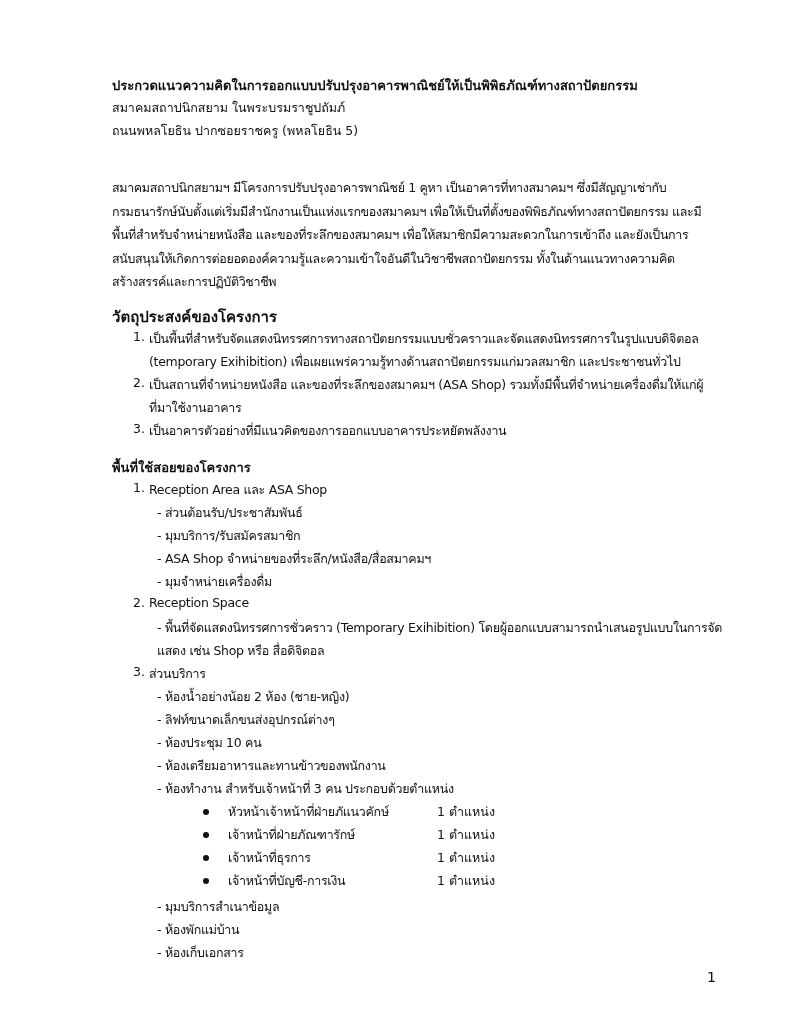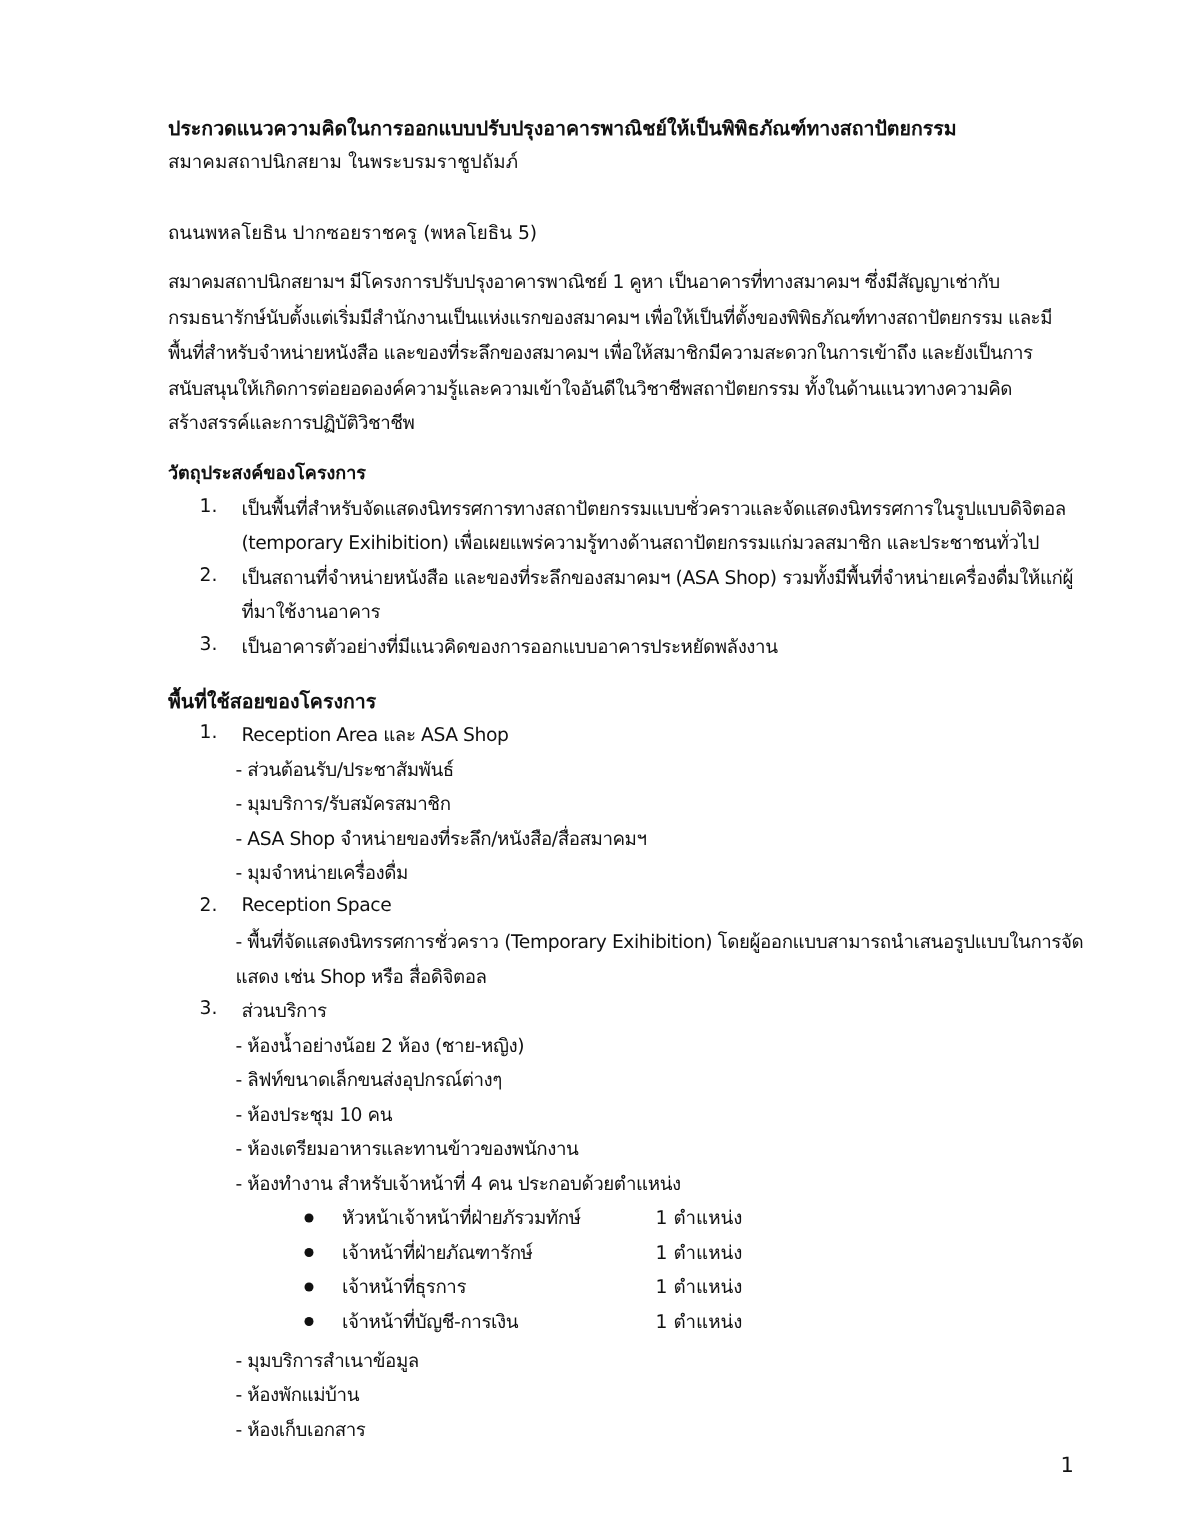--- a/index.html
+++ b/index.html
@@ -6,27 +6,27 @@
   body {
     width: 791px; height: 1024px; position: relative; overflow: hidden;
     font-family: "DejaVu Sans", "Liberation Sans", sans-serif;
     color: #111111; font-size: 12.5px;
   }
   .page { position: absolute; left: 0; top: 0; width: 715px; height: 1024px; }
   .abs { position: absolute; white-space: nowrap; }
   .bold { font-weight: bold; }
   .title { left: 112px; top: 75px; font-size: 13px; }
   .sub1 { left: 112px; top: 98px; }
-  .sub2 { left: 112px; top: 121px; margin-top: 24px; }
+  .sub2 { left: 112px; top: 121px; }
   .para { position: absolute; left: 112px; top: 176px; width: 600px; line-height: 23.5px; }
   .para span { display: block; white-space: nowrap; letter-spacing: -0.35px; }
-  .h2 { left: 112px; top: 305px; font-size: 12px; }
+  .h2 { left: 112px; top: 305px; font-size: 15px; }
   .h3 { left: 112px; top: 457px; font-size: 13px; text-align: center; }
   .num { position: absolute; left: 133px; }
-  .ntext { position: absolute; left: 161px; white-space: nowrap; letter-spacing: -0.3px; }
+  .ntext { position: absolute; left: 149px; white-space: nowrap; letter-spacing: -0.3px; }
   .dash { position: absolute; left: 157px; white-space: nowrap; letter-spacing: -0.3px; }
   .bullet { position: absolute; left: 203px; width: 6px; height: 6px; border-radius: 50%; background: #111; }
   .btext { position: absolute; left: 228px; white-space: nowrap; letter-spacing: -0.3px; }
   .bcount { position: absolute; left: 437px; white-space: nowrap; text-align: right; }
   .pagenum { left: 707px; top: 969px; font-size: 14px; }
 </style>
 </head>
 <body>
 
 <div class="page">
@@ -69,24 +69,24 @@
     <div class="ntext" style="top:595px">Reception Space</div>
     <div class="dash" style="top:618px">- พื้นที่จัดแสดงนิทรรศการชั่วคราว (Temporary Exihibition) โดยผู้ออกแบบสามารถนำเสนอรูปแบบในการจัด</div>
     <div class="dash" style="top:641px">แสดง เช่น Shop หรือ สื่อดิจิตอล</div>
 
     <div class="num" style="top:664px">3.</div>
     <div class="ntext" style="top:664px">ส่วนบริการ</div>
     <div class="dash" style="top:687px">- ห้องน้ำอย่างน้อย 2 ห้อง (ชาย-หญิง)</div>
     <div class="dash" style="top:710px">- ลิฟท์ขนาดเล็กขนส่งอุปกรณ์ต่างๆ</div>
     <div class="dash" style="top:733px">- ห้องประชุม 10 คน</div>
     <div class="dash" style="top:756px">- ห้องเตรียมอาหารและทานข้าวของพนักงาน</div>
-    <div class="dash" style="top:779px">- ห้องทำงาน สำหรับเจ้าหน้าที่ 4 คน ประกอบด้วยตำแหน่ง</div>
+    <div class="dash" style="top:779px">- ห้องทำงาน สำหรับเจ้าหน้าที่ 3 คน ประกอบด้วยตำแหน่ง</div>
 
     <div class="bullet" style="top:809px"></div>
-    <div class="btext" style="top:802px">หัวหน้าเจ้าหน้าที่ฝ่ายภัรวมทักษ์</div>
+    <div class="btext" style="top:802px">หัวหน้าเจ้าหน้าที่ฝ่ายภัแนวคักษ์</div>
     <div class="bcount" style="top:802px">1 ตำแหน่ง</div>
 
     <div class="bullet" style="top:832px"></div>
     <div class="btext" style="top:825px">เจ้าหน้าที่ฝ่ายภัณฑารักษ์</div>
     <div class="bcount" style="top:825px">1 ตำแหน่ง</div>
 
     <div class="bullet" style="top:855px"></div>
     <div class="btext" style="top:848px">เจ้าหน้าที่ธุรการ</div>
     <div class="bcount" style="top:848px">1 ตำแหน่ง</div>
 

